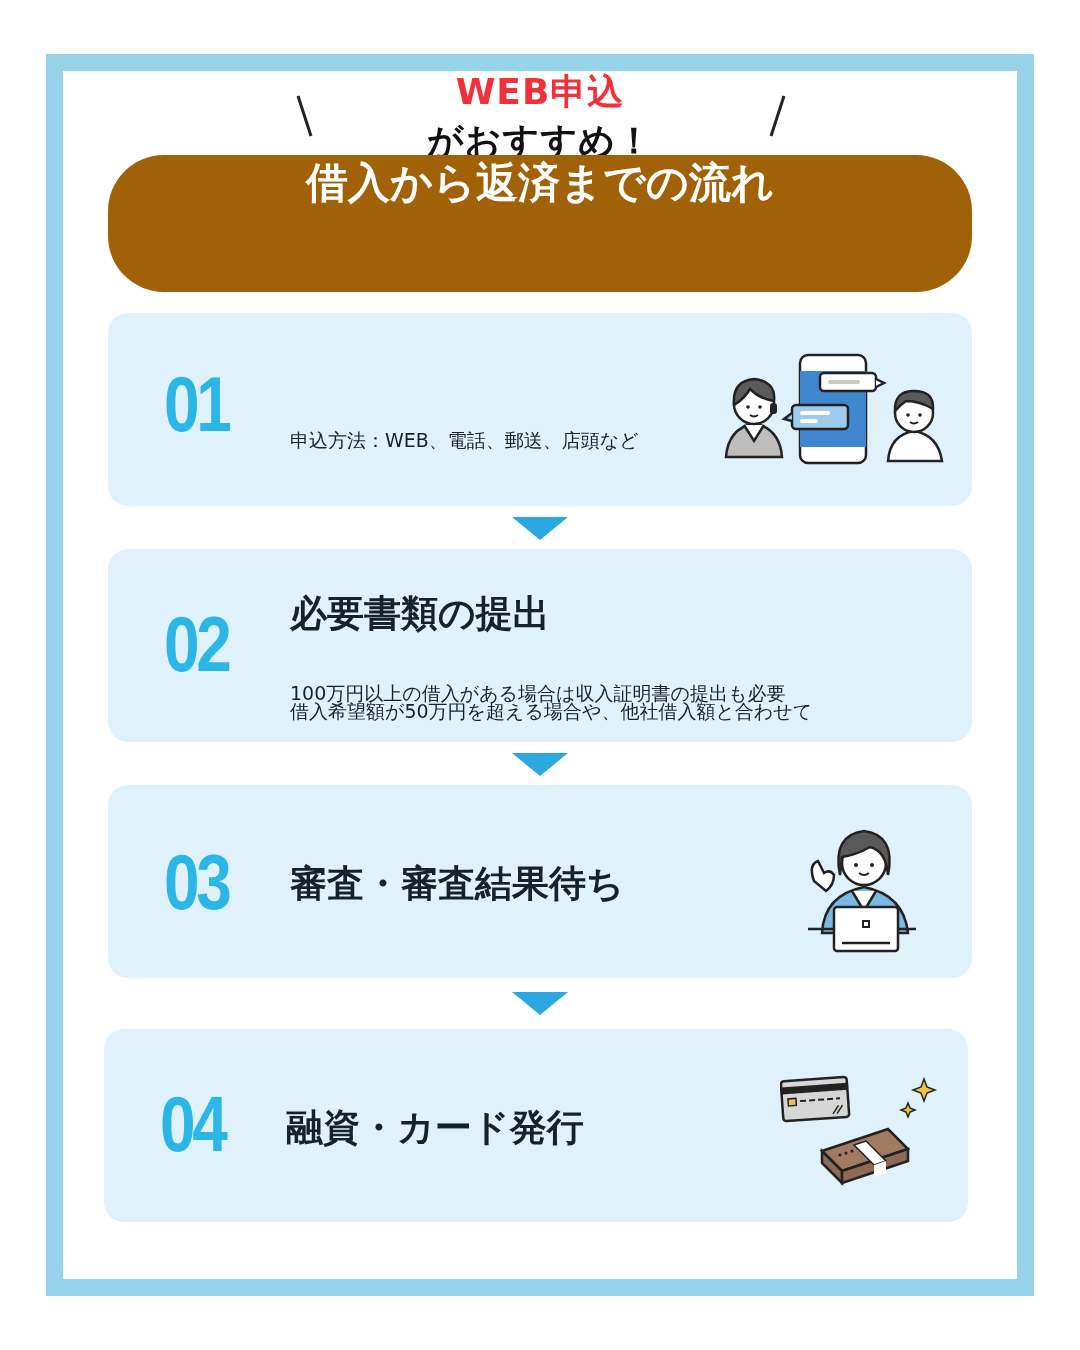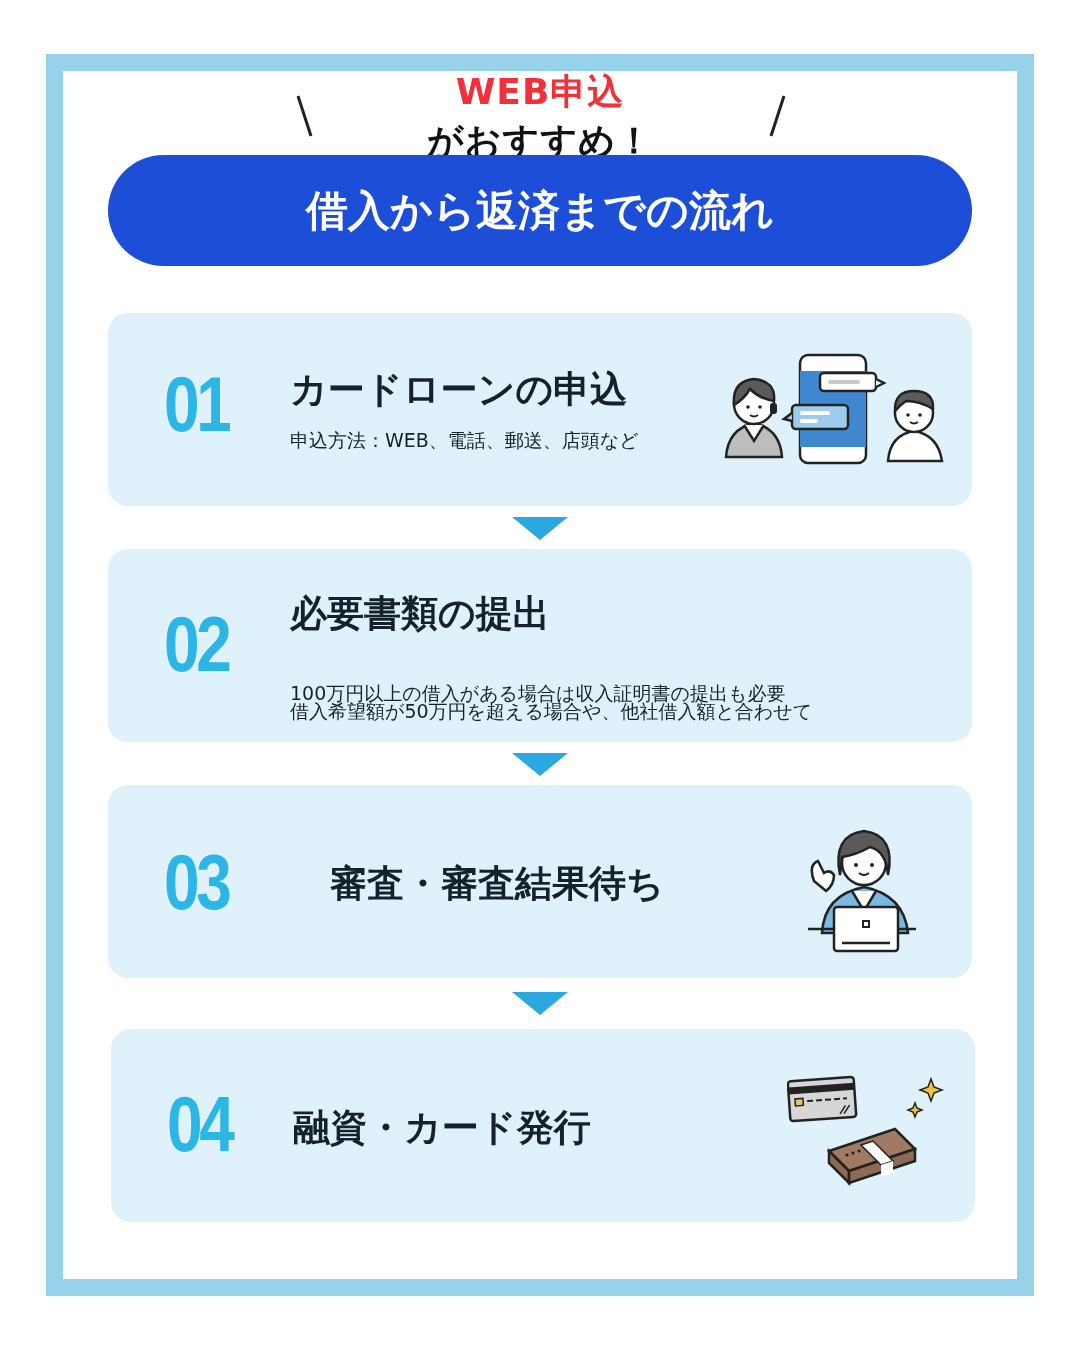--- a/index.html
+++ b/index.html
@@ -18,23 +18,23 @@
   }
   .tagline .accent { color: #f2303a; }
   .tagline .rest { color: #111111; }
   .slash {
     position: absolute; top: 95px; width: 3px; height: 42px; background: #222;
   }
   .slash.left { left: 303px; transform: rotate(-18deg); }
   .slash.right { left: 776px; transform: rotate(18deg); }
 
   .title-pill {
-    position: absolute; left: 108px; top: 155px; width: 864px; height: 111px;
-    background: #1d4ed8; border-radius: 56px;
-    display: flex; align-items: center; justify-content: center;
+    position: absolute; left: 108px; top: 155px; width: 864px; height: 137px;
+    background: #a16207; border-radius: 56px;
+    display: flex; justify-content: center;
     color: #ffffff; font-weight: bold; white-space: nowrap;
   }
   .title-pill .main { font-size: 42px; letter-spacing: 0px; }
   .title-pill .sub { font-size: 27px; margin-left: 4px; }
 
   .step {
     position: absolute; left: 108px; width: 864px; height: 193px;
     background: #dff2fb; border-radius: 20px;
   }
   .step .num {
@@ -67,21 +67,20 @@
   <span class="rest">がおすすめ！</span>
 </div>
 <div class="slash right"></div>
 
 <div class="title-pill">
   <span class="main">借入から返済までの流れ</span>
 </div>
 
 <div class="step" style="top:313px;">
   <div class="num" style="top:52px;">01</div>
-  <div class="heading" style="top:52px;">カードローンの申込</div>
   <div class="desc" style="top:111px;text-align:right;">申込方法：WEB、電話、郵送、店頭など</div>
   <svg class="illus" style="left:612px; top:36px;" width="230" height="118" viewBox="0 0 230 118">
 
     <path d="M6 108 Q8 80 34 74 Q60 80 62 108 Z" fill="#bdbdbd" stroke="#222" stroke-width="2.5"></path>
     <path d="M24 76 L34 92 L44 76" fill="#fff" stroke="#222" stroke-width="2.5"></path>
     <circle cx="34" cy="55" r="20" fill="#fff" stroke="#222" stroke-width="2.5"></circle>
     <path d="M14 56 Q12 32 34 30 Q56 32 54 52 Q40 50 30 40 Q24 50 14 56Z" fill="#5a5a5a" stroke="#222" stroke-width="2.5"></path>
     <rect x="50" y="54" width="7" height="11" rx="3" fill="#222"></rect>
     <circle cx="28" cy="58" r="1.8" fill="#222"></circle>
       <circle cx="40" cy="58" r="1.8" fill="#222"></circle>
@@ -113,40 +112,40 @@
   <div class="num" style="top:56px;">02</div>
   <div class="heading" style="top:40px;">必要書類の提出</div>
   <div class="desc" style="top:98px;margin-top:48px;">借入希望額が50万円を超える場合や、他社借入額と合わせて</div>
   <div class="desc" style="top:128px;text-align:center;">100万円以上の借入がある場合は収入証明書の提出も必要</div>
 </div>
 
 <div class="arrow" style="top:753px;"></div>
 
 <div class="step" style="top:785px;">
   <div class="num" style="top:58px;">03</div>
-  <div class="heading" style="top:74px;margin-left:40px;">審査・審査結果待ち</div>
+  <div class="heading" style="top:74px;">審査・審査結果待ち</div>
   <svg class="illus" style="left:700px; top:30px;" width="112" height="140" viewBox="0 0 112 140">
     <path d="M14 118 Q16 80 56 72 Q96 80 100 118 Z" fill="#7bb8e3" stroke="#222" stroke-width="2.5"></path>
     <path d="M44 76 L56 96 L68 76" fill="#fff" stroke="#222" stroke-width="2.5"></path>
     <circle cx="56" cy="48" r="22" fill="#fff" stroke="#222" stroke-width="2.5"></circle>
     <path d="M32 60 Q24 20 56 16 Q88 20 80 60 Q78 36 62 32 Q48 40 34 42 Z" fill="#5a5a5a" stroke="#222" stroke-width="2.5"></path>
     <circle cx="48" cy="50" r="2" fill="#222"></circle>
       <circle cx="64" cy="50" r="2" fill="#222"></circle>
     <path d="M51 58 Q56 62 61 58" stroke="#222" stroke-width="1.8" fill="none"></path>
     <path d="M6 66 Q0 50 10 46 Q14 54 16 58 Q22 54 26 60 Q26 70 18 76 Z" fill="#fff" stroke="#222" stroke-width="2.5"></path>
     <line x1="0" y1="114" x2="108" y2="114" stroke="#222" stroke-width="2.5"></line>
     <rect x="26" y="92" width="64" height="44" rx="3" fill="#fff" stroke="#222" stroke-width="2.5"></rect>
     <rect x="55" y="106" width="6" height="6" fill="none" stroke="#222" stroke-width="2"></rect>
     <line x1="34" y1="128" x2="82" y2="128" stroke="#222" stroke-width="2.5"></line>
   </svg>
 </div>
 
 <div class="arrow" style="top:992px;"></div>
 
-<div class="step" style="top:1029px; left:111px;">
+<div class="step" style="top:1029px; left:104px;">
   <div class="num" style="top:56px;">04</div>
   <div class="heading" style="top:74px;">融資・カード発行</div>
   <svg class="illus" style="left:676px; top:44px;" width="160" height="116" viewBox="0 0 160 116">
     <g transform="rotate(-4 36 26)">
       <rect x="2" y="6" width="66" height="40" rx="3" fill="#d6d6d6" stroke="#222" stroke-width="2.5"></rect>
       <rect x="2" y="12" width="66" height="7" fill="#222"></rect>
       <rect x="8" y="24" width="8" height="7" fill="#e8c060" stroke="#222" stroke-width="1.5"></rect>
       <line x1="20" y1="27" x2="60" y2="27" stroke="#222" stroke-width="2" stroke-dasharray="6 3"></line>
       <line x1="52" y1="42" x2="58" y2="34" stroke="#222" stroke-width="1.5"></line>
       <line x1="56" y1="42" x2="62" y2="34" stroke="#222" stroke-width="1.5"></line>

